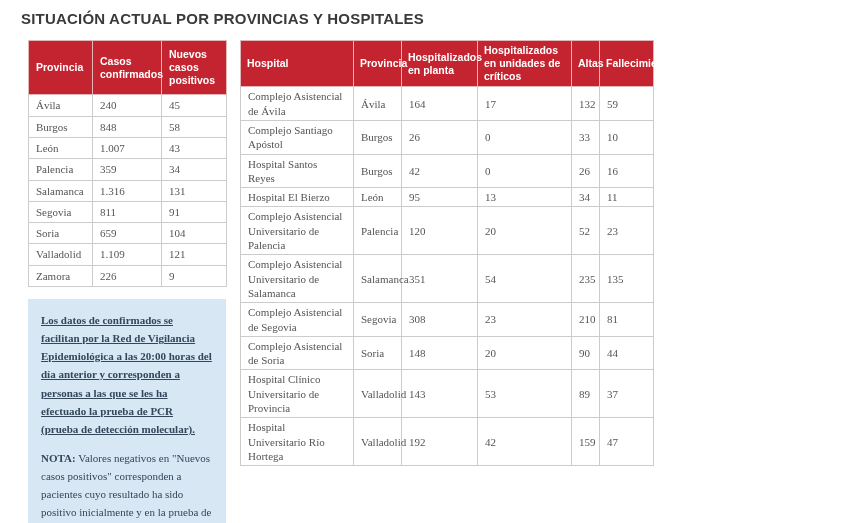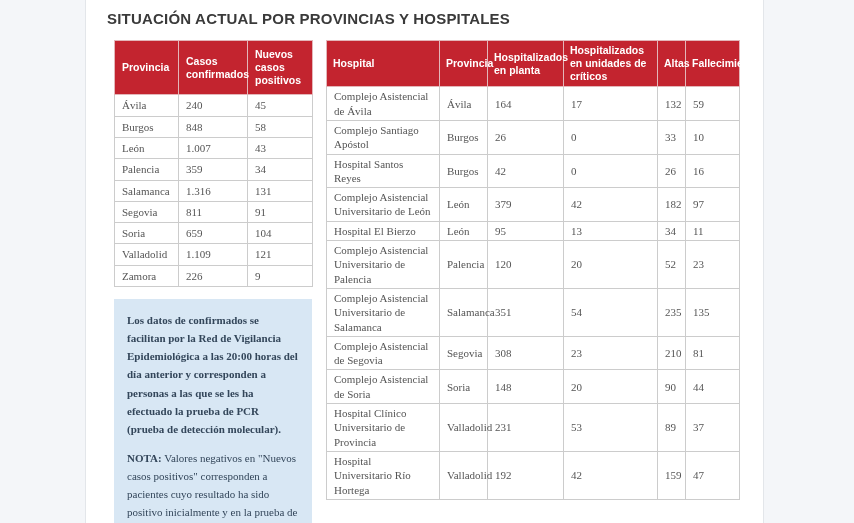--- a/index.html
+++ b/index.html
@@ -1,21 +1,21 @@
 <!DOCTYPE html>
 <html><head>
 <meta charset="utf-8">
 <style>
   * { margin: 0; padding: 0; box-sizing: border-box; }
   html, body { background: #ffffff; }
   body {
     width: 854px; height: 523px; overflow: hidden;
     font-family: "Liberation Sans", "DejaVu Sans", sans-serif;
   }
-  .page { display: flex; width: 854px; height: 523px; }
+  .page { display: flex; width: 854px; height: 523px; flex-direction: column; }
   .side-rail { background: #f4f6f9; flex: 0 0 auto; }
   .side-rail.left  { width: 86px; border-right: 1px solid #e3e6ea; }
   .side-rail.right { width: 91px; border-left: 1px solid #e3e6ea; }
   .content { flex: 1 1 auto; background: #ffffff; padding: 10px 0 0 21px; }
   .page-title {
     font-size: 15px; font-weight: 700; color: #3a3a3a;
     letter-spacing: 0.2px; margin: 0 0 13px 0;
   }
   .columns { display: flex; align-items: flex-start; padding-left: 7px; }
   .left-col { width: 198px; flex: 0 0 auto; margin-right: 14px; }
@@ -43,21 +43,21 @@
   #hospital-table th { padding: 3px 6px; }
   #hospital-table td { padding: 2px 7px; }
   tr.total-row td { font-weight: 700; color: #333333; }
 
   .note-box {
     margin-top: 12px; width: 198px;
     background: #d8e7f4; padding: 12px 13px;
     font-family: "Liberation Serif", "DejaVu Serif", serif;
     font-size: 11px; line-height: 1.65; color: #33465a;
   }
-  .note-box p.bold { font-weight: 700; }
+  .note-box p.bold { font-weight: 700; text-decoration: underline; }
   .note-box p + p { margin-top: 11px; }
   .note-box strong { font-weight: 700; }
 </style>
 </head>
 <body>
 
 <div class="page">
   <div class="side-rail left"></div>
 
   <div class="content">
@@ -172,28 +172,20 @@
               </tr>
               <tr>
                 <td>Hospital Santos Reyes</td>
                 <td>Burgos</td>
                 <td>42</td>
                 <td>0</td>
                 <td>26</td>
                 <td>16</td>
               </tr>
               <tr>
-                <td>Complejo Asistencial Universitario de León</td>
-                <td>León</td>
-                <td>379</td>
-                <td>42</td>
-                <td>182</td>
-                <td>97</td>
-              </tr>
-              <tr>
                 <td>Hospital El Bierzo</td>
                 <td>León</td>
                 <td>95</td>
                 <td>13</td>
                 <td>34</td>
                 <td>11</td>
               </tr>
               <tr>
                 <td>Complejo Asistencial Universitario de Palencia</td>
                 <td>Palencia</td>
@@ -222,21 +214,21 @@
                 <td>Complejo Asistencial de Soria</td>
                 <td>Soria</td>
                 <td>148</td>
                 <td>20</td>
                 <td>90</td>
                 <td>44</td>
               </tr>
               <tr>
                 <td>Hospital Clínico Universitario de Provincia</td>
                 <td>Valladolid</td>
-                <td>231</td>
+                <td>143</td>
                 <td>53</td>
                 <td>89</td>
                 <td>37</td>
               </tr>
               <tr>
                 <td>Hospital Universitario Río Hortega</td>
                 <td>Valladolid</td>
                 <td>192</td>
                 <td>42</td>
                 <td>159</td>

